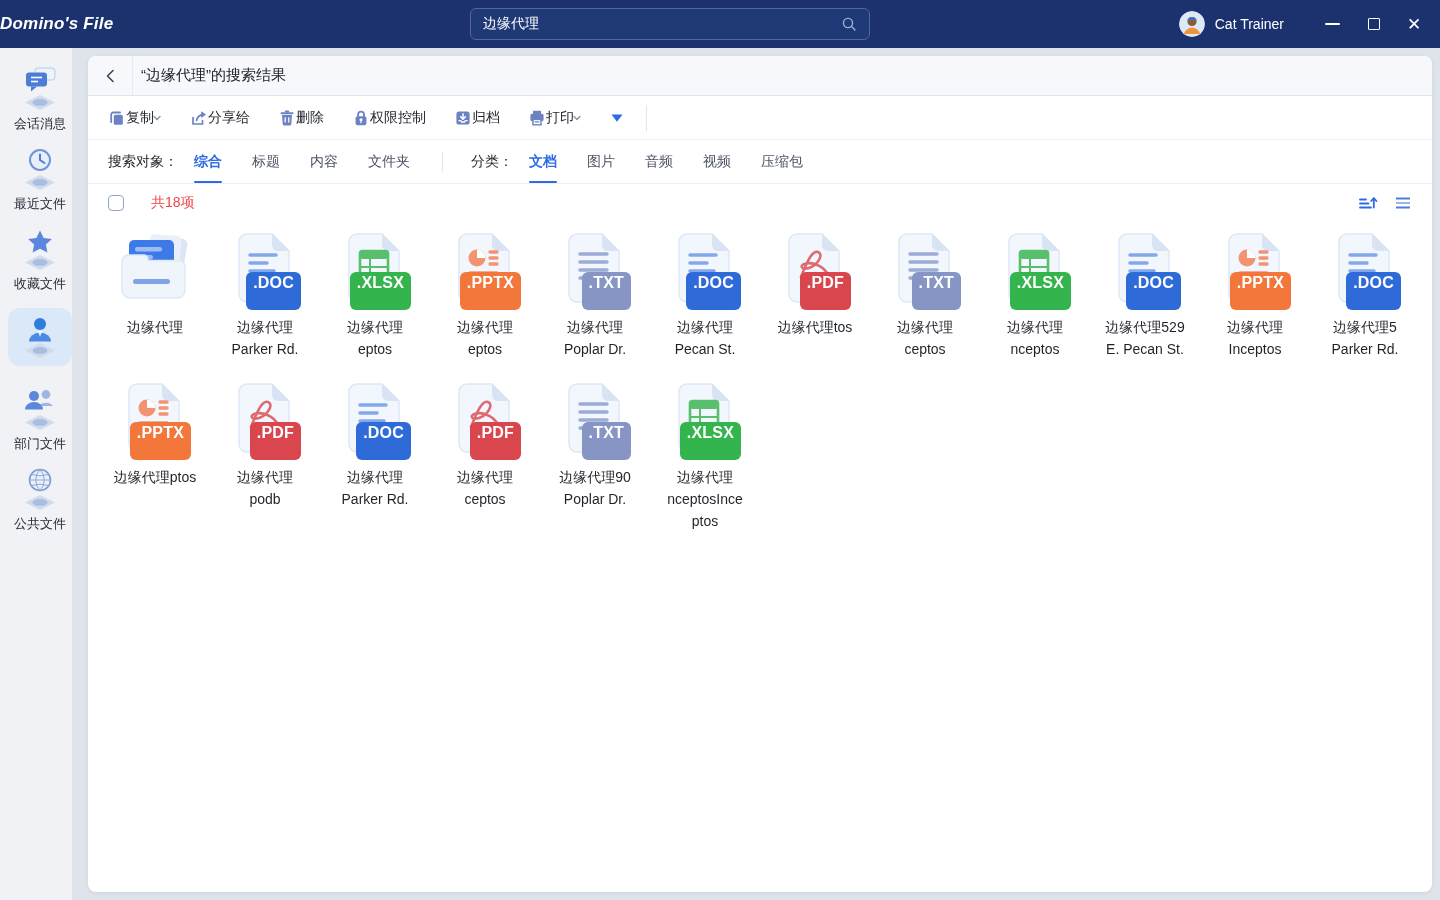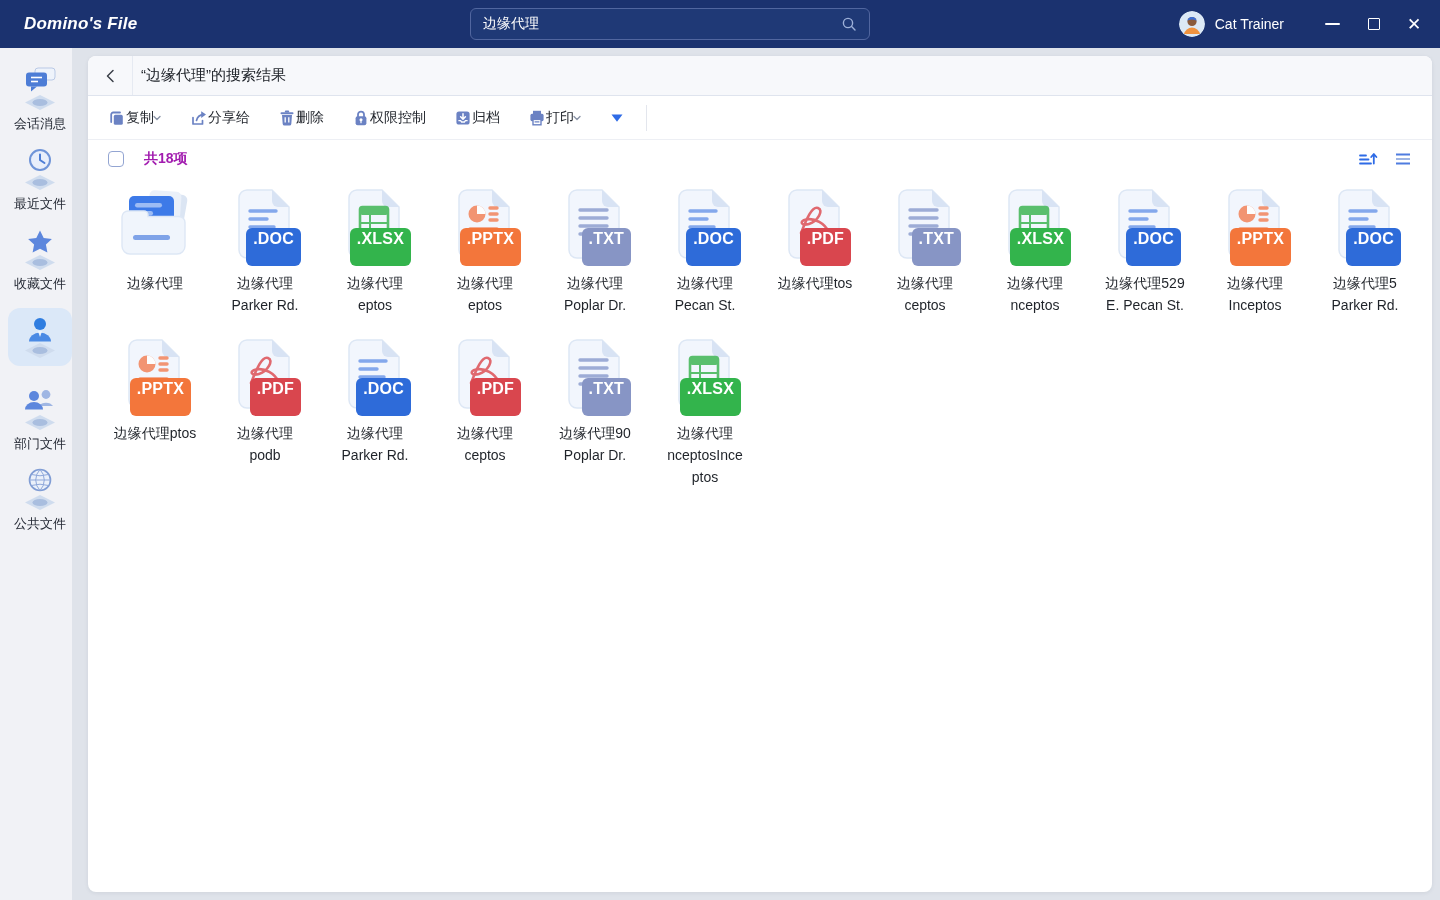--- a/index.html
+++ b/index.html
@@ -9,21 +9,21 @@
     background:#dfe3ea;
     position:relative;
   }
   
   .topbar{
     position:absolute; top:0; left:0; width:1440px; height:48px;
     background:var(--topbar,#1b326f);
     display:flex; align-items:center;
   }
   .app-title{
-    margin-left:24px; color:#fff; font-size:17px; font-weight:700;
+    color:#fff; font-size:17px; font-weight:700;
     font-style:italic; letter-spacing:.2px;
   }
   .searchbox{
     position:absolute; left:470px; top:8px; width:400px; height:32px;
     border:1px solid #51669f; border-radius:6px; background:#1f3976;
     display:flex; align-items:center; padding:0 12px;
   }
   .searchbox input{
     flex:1; background:transparent; border:none; outline:none;
     color:#fff; font-size:14px; font-family:inherit;
@@ -91,21 +91,21 @@
     content:''; position:absolute; left:0; right:0; bottom:0; height:2px;
     background:var(--accent,#2e6be6); border-radius:1px;
   }
   .fb-div{ width:1px; height:20px; background:#e3e6ed; margin:0 28px 0 2px; }
 
   .list-head{ height:38px; display:flex; align-items:center; padding:0 20px 0 20px; }
   .checkbox{
     width:16px; height:16px; border:1.5px solid #93a5d2; border-radius:4px;
     background:#fff; cursor:pointer; flex:none;
   }
-  .count{ margin-left:20px; font-size:14px; color:#a21caf;font-weight:bold; }
+  .count{ margin-left:27px; font-size:14px; color:#ef4444; }
   .lh-spacer{ flex:1; }
   .view-icon{ display:flex; margin-left:16px; cursor:pointer; }
 
   .grid{
     padding:4px 12px 0; display:grid;
     grid-template-columns:repeat(12,1fr); grid-auto-rows:minmax(150px,auto);
   }
   .cell{
     display:flex; flex-direction:column; align-items:center;
     padding-top:6px; cursor:pointer;
@@ -318,20 +318,38 @@
         </span>
       </div>
       <span class="more-btn">
         <svg width="14" height="12" viewBox="0 0 14 12">
           <path d="M1.5 2.5 h11 L7 9.8 Z" fill="#2e6be6"></path>
         </svg>
       </span>
       <span class="tb-div"></span>
     </div>
 
+  <div class="filterbar">
+    <span class="filter-label">搜索对象：</span>
+    <span id="scope-tabs" style="display:flex;align-items:center;">
+        <span class="tab active">综合</span>
+        <span class="tab">标题</span>
+        <span class="tab">内容</span>
+        <span class="tab">文件夹</span>
+      </span>
+    <span class="fb-div"></span>
+    <span class="filter-label">分类：</span>
+    <span id="category-tabs" style="display:flex;align-items:center;">
+        <span class="tab active">文档</span>
+        <span class="tab">图片</span>
+        <span class="tab">音频</span>
+        <span class="tab">视频</span>
+        <span class="tab">压缩包</span>
+      </span>
+  </div>
 
   <div class="list-head">
     <span class="checkbox"></span>
     <span class="count">共18项</span>
     <span class="lh-spacer"></span>
     <span class="view-icon">
       <svg width="20" height="18" viewBox="0 0 20 18">
           <g stroke="#2e6be6" stroke-width="1.8" stroke-linecap="round">
             <line x1="2" y1="5.5" x2="8" y2="5.5"></line>
             <line x1="2" y1="9.5" x2="10.5" y2="9.5"></line>

